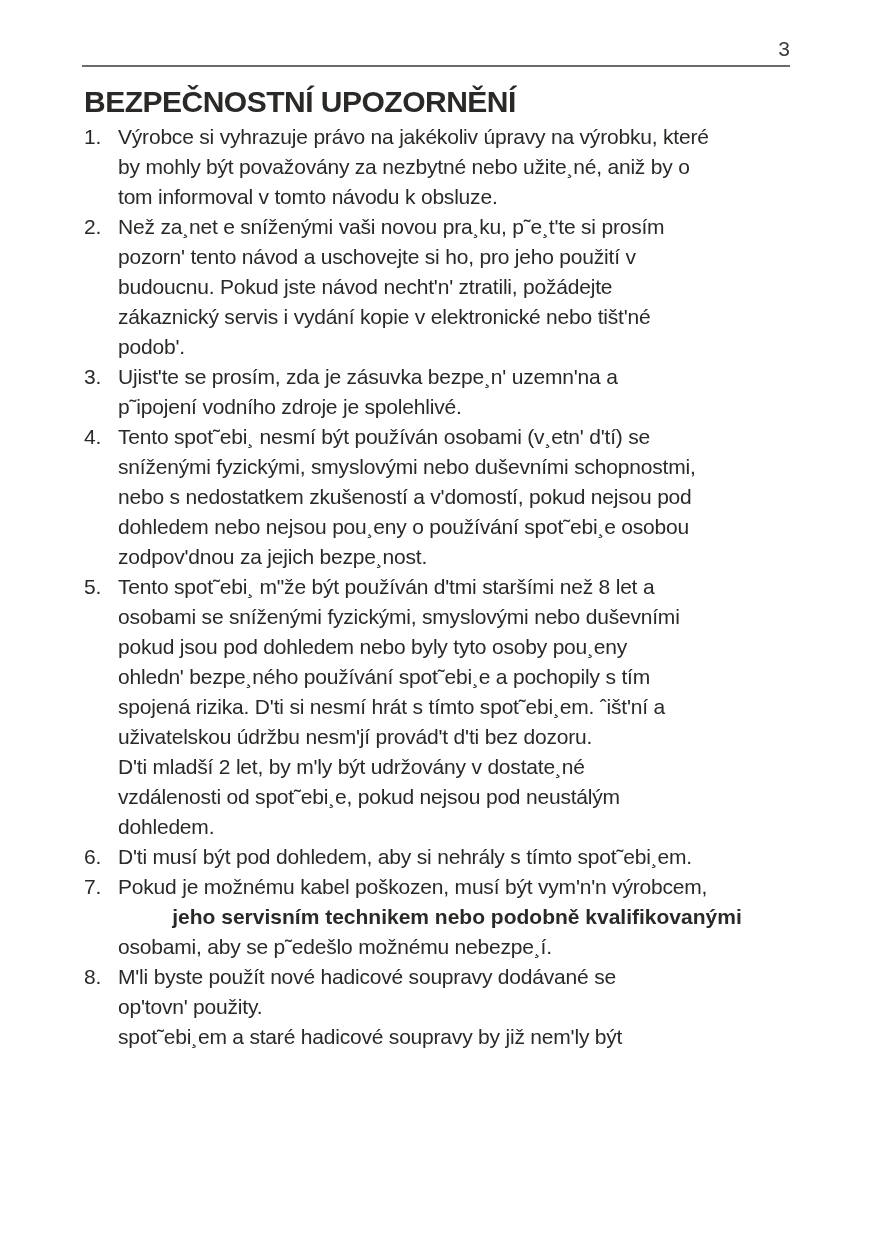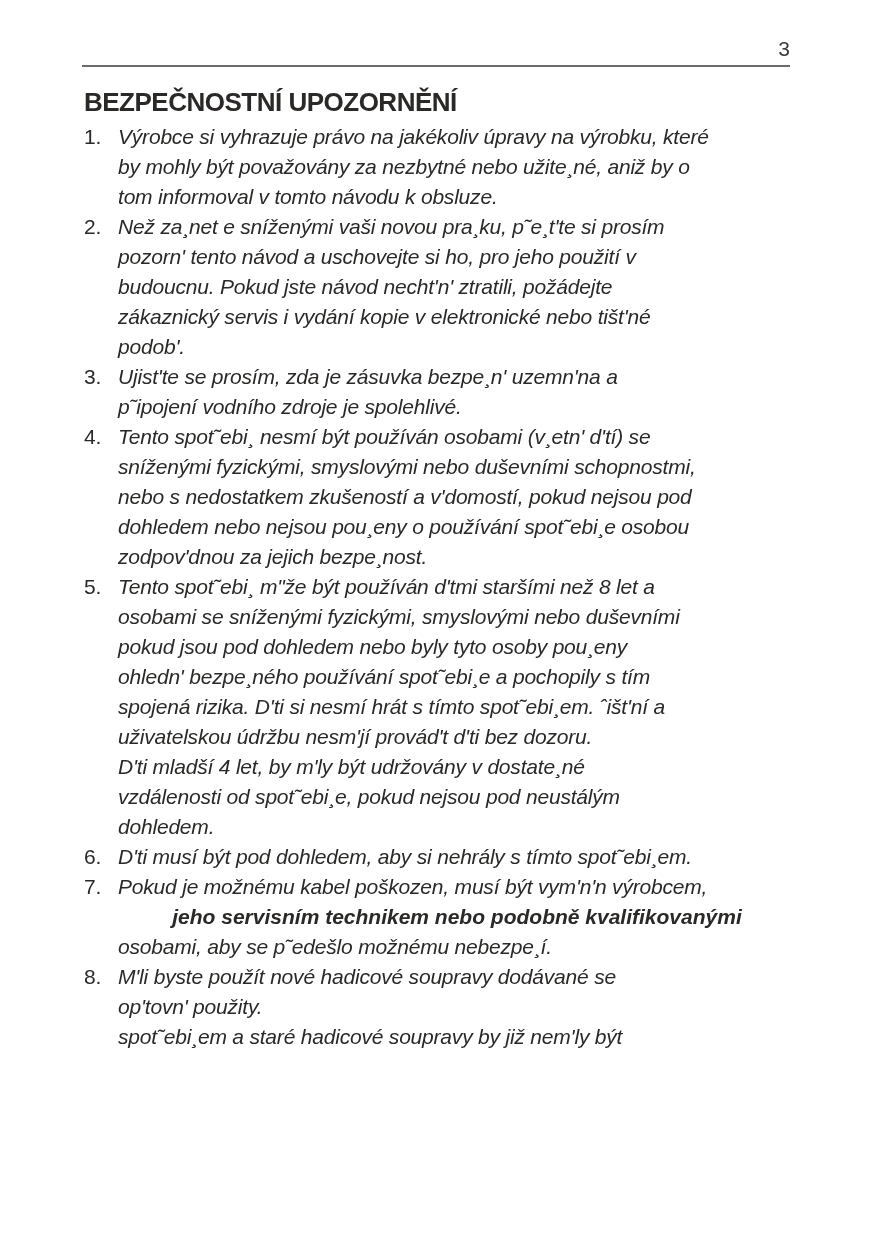--- a/index.html
+++ b/index.html
@@ -35,21 +35,21 @@
     left: 82px;
     right: 84px;
     height: 2px;
     background: var(--rule-color, #6b6b6b);
   }
   .title {
     position: absolute;
     top: 88px;
     left: 84px;
     margin: 0;
-    font-size: 26px;
+    font-size: 30px;
     line-height: 28px;
     font-weight: bold;
     letter-spacing: -0.5px;
     color: var(--text-color, #2b2927);
     white-space: nowrap;
   }
   .safety-list {
     position: absolute;
     top: 122px;
     left: 84px;
@@ -62,21 +62,20 @@
     display: flex;
     align-items: flex-start;
   }
   .num {
     flex: 0 0 34px;
     width: 34px;
   }
   .lines {
     flex: 1 1 auto;
     min-width: 0;
-    font-style: italic;
   }
   .line {
     white-space: pre;
   }
   .line.bold {
     font-weight: 600;
     letter-spacing: 0;
     text-align: center;
   }
 </style>
@@ -125,21 +124,21 @@
       </div>
       <div class="item">
         <div class="num">5.</div>
         <div class="lines">
           <div class="line">Tento spot˜ebi¸ m"že být používán d'tmi staršími než 8 let a</div>
           <div class="line">osobami se sníženými fyzickými, smyslovými nebo duševními</div>
           <div class="line">pokud jsou pod dohledem nebo byly tyto osoby pou¸eny</div>
           <div class="line">ohledn' bezpe¸ného používání spot˜ebi¸e a pochopily s tím</div>
           <div class="line">spojená rizika. D'ti si nesmí hrát s tímto spot˜ebi¸em. ˆišt'ní a</div>
           <div class="line">uživatelskou údržbu nesm'jí provád't d'ti bez dozoru.</div>
-          <div class="line">D'ti mladší 4 let, by m'ly být udržovány v dostate¸né</div>
+          <div class="line">D'ti mladší 2 let, by m'ly být udržovány v dostate¸né</div>
           <div class="line">vzdálenosti od spot˜ebi¸e, pokud nejsou pod neustálým</div>
           <div class="line">dohledem.</div>
         </div>
       </div>
       <div class="item">
         <div class="num">6.</div>
         <div class="lines">
           <div class="line">D'ti musí být pod dohledem, aby si nehrály s tímto spot˜ebi¸em.</div>
         </div>
       </div>

